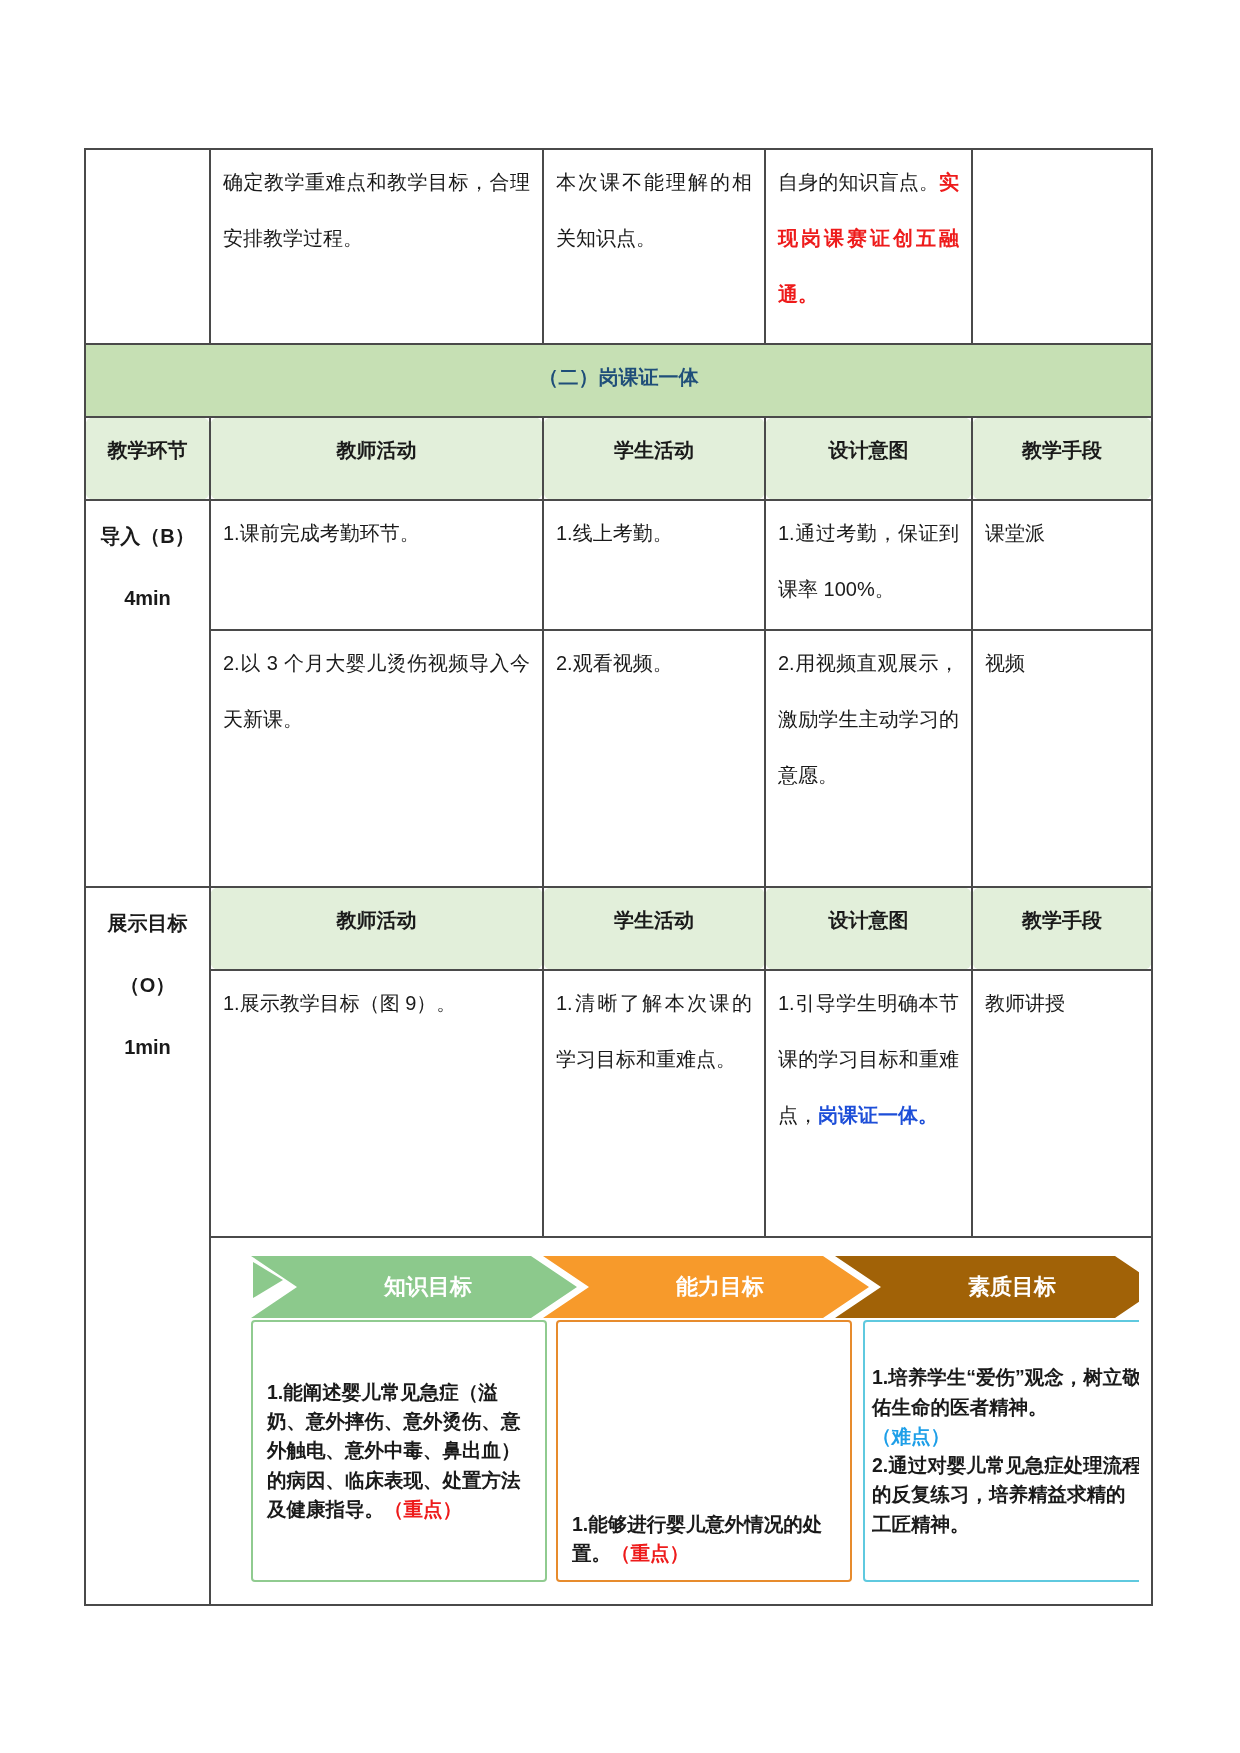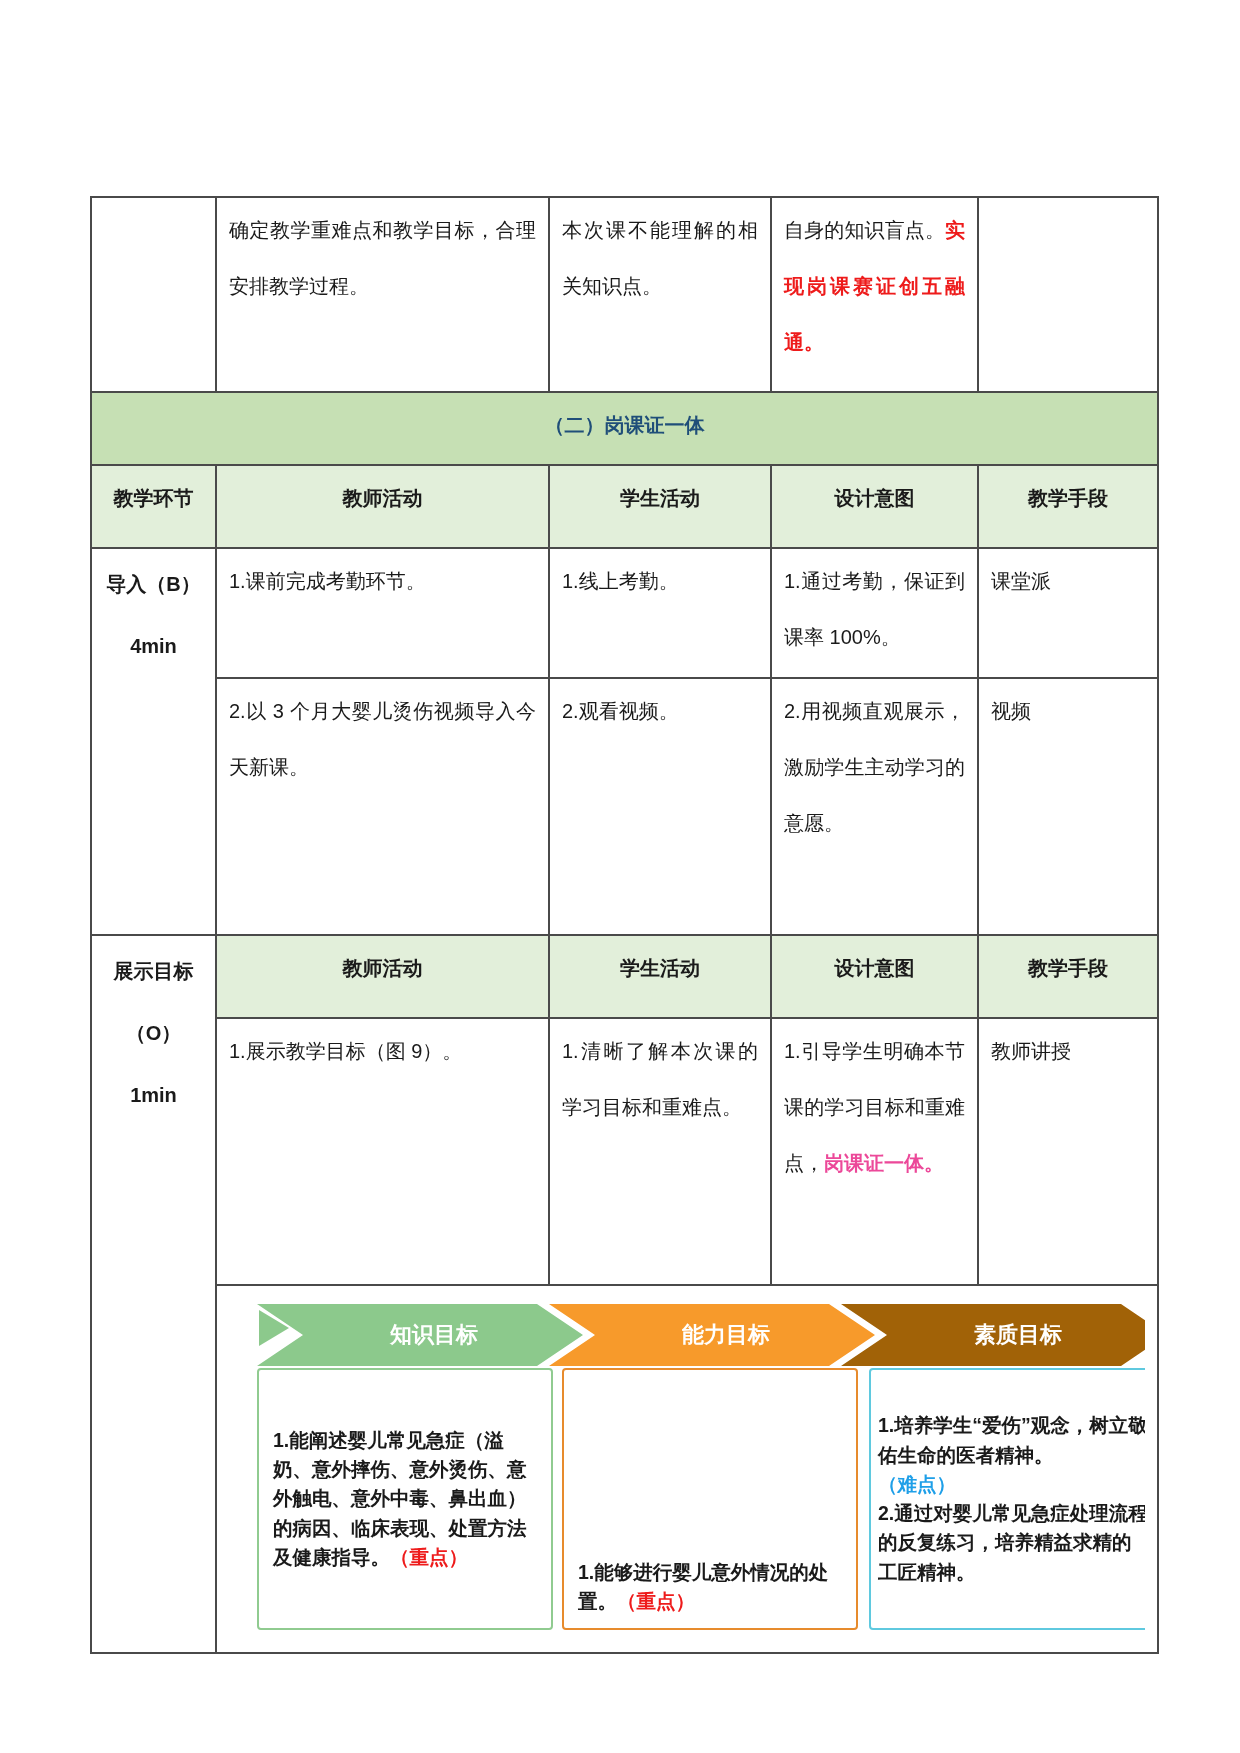--- a/index.html
+++ b/index.html
@@ -5,35 +5,35 @@
   * { margin:0; padding:0; box-sizing:border-box; }
   html,body { background:#ffffff; }
   body {
     width:1240px; height:1753px; position:relative;
     font-family:"Liberation Sans","DejaVu Sans",sans-serif;
     color:#1a1a1a;
   }
   .page { position:absolute; inset:0; background:#fff; }
 
   table.lesson-table {
-    position:absolute; left:90px; top:148px; width:1067px;
-    border-collapse:collapse; table-layout:fixed;margin-top:48px;
+    position:absolute; left:84px; top:148px; width:1067px;
+    border-collapse:collapse; table-layout:fixed;
   }
   table.lesson-table td {
     border:2px solid #4a4a4a;
     vertical-align:top;
     padding:4px 12px;
     font-size:20px;
     line-height:56px;
   }
   col.c1{width:125px;} col.c2{width:333px;} col.c3{width:222px;} col.c4{width:207px;} col.c5{width:180px;}
 
   tr.r0 td { height:195px; }
   tr.r-banner td { height:73px; }
-  tr.r-head td, tr.r-head2 td { height:83px; }
+  tr.r-head td, tr.r-head2 td { height:83px;border-radius:9px; }
   tr.r1a td { height:130px;border-radius:19px; }
   tr.r1b td { height:257px; }
   tr.r2a td { height:267px; }
   tr.r2b td { height:360px; }
 
   td.justify { text-align:justify; }
   .red-bold { font-weight:bold; }
 
   td.banner-cell {
     text-align:center; vertical-align:middle;
@@ -145,21 +145,21 @@
       </td>
       <td class="head-cell" style="background-color: rgb(226, 239, 218);">教师活动</td>
       <td class="head-cell" style="background-color: rgb(226, 239, 218);">学生活动</td>
       <td class="head-cell" style="background-color: rgb(226, 239, 218);">设计意图</td>
       <td class="head-cell" style="background-color: rgb(226, 239, 218);">教学手段</td>
     </tr>
 
     <tr class="r2a">
       <td class="justify">1.展示教学目标（图 9）。</td>
       <td class="justify">1.清晰了解本次课的学习目标和重难点。</td>
-      <td class="justify"><span>1.引导学生明确本节课的学习目标和重难点，</span><span class="red-bold" style="color: #ec4899;">岗课证一体。</span></td>
+      <td class="justify"><span>1.引导学生明确本节课的学习目标和重难点，</span><span class="red-bold" style="color: #1d4ed8;">岗课证一体。</span></td>
       <td>教师讲授</td>
     </tr>
 
     <tr class="r2b">
       <td colspan="4" class="figure-cell">
         <div class="fig">
 
           <div class="lead-triangle" style="background-color: rgb(140, 201, 140);"></div>
 
           <div class="fig-banner b1" style="background-color: rgb(140, 201, 140);">知识目标</div>

